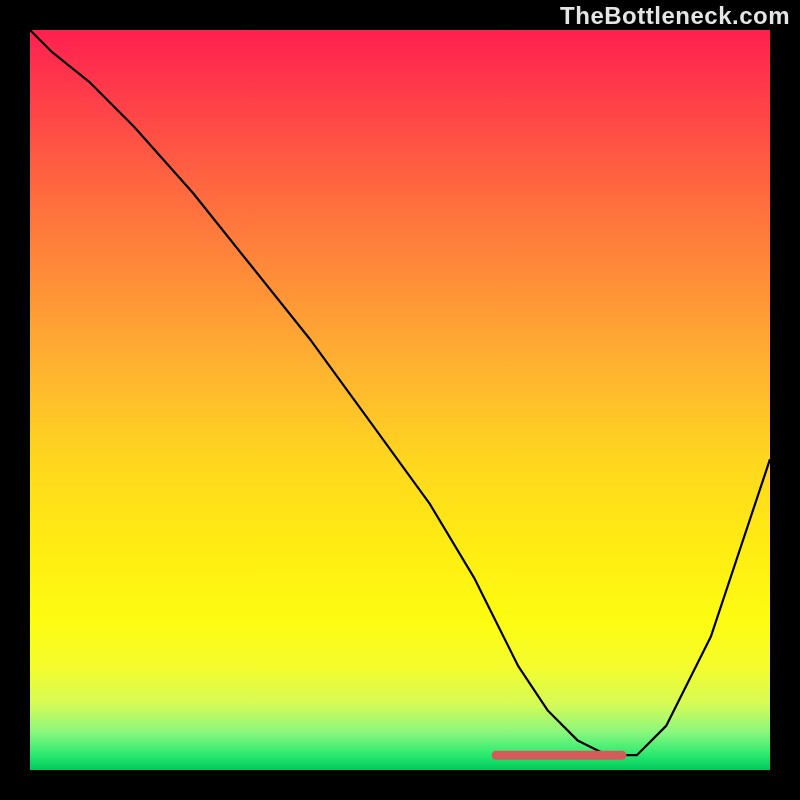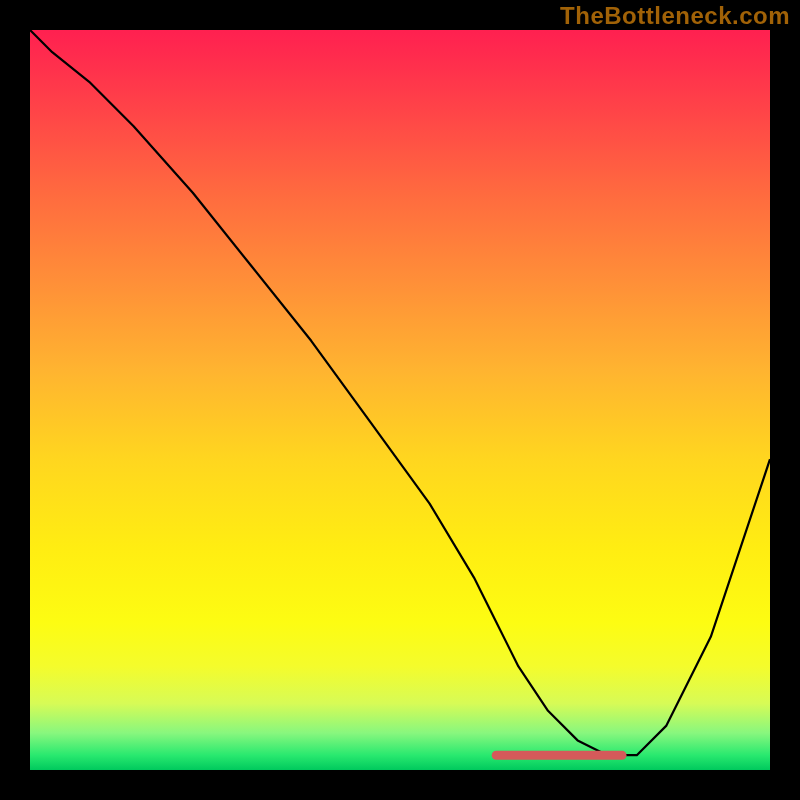--- a/index.html
+++ b/index.html
@@ -13,21 +13,21 @@
   .frame {
     position: relative;
     width: 800px;
     height: 800px;
     background: #000;
   }
   .watermark {
     position: absolute;
     top: 2px;
     right: 10px;
-    color: #a16207;
+    color: #e5e5e5;
     font-size: 24px;
     font-weight: bold;
     letter-spacing: 0.5px;
     z-index: 20;
   }
   .plot-area {
     position: absolute;
     left: 30px;
     top: 30px;
     width: 740px;

